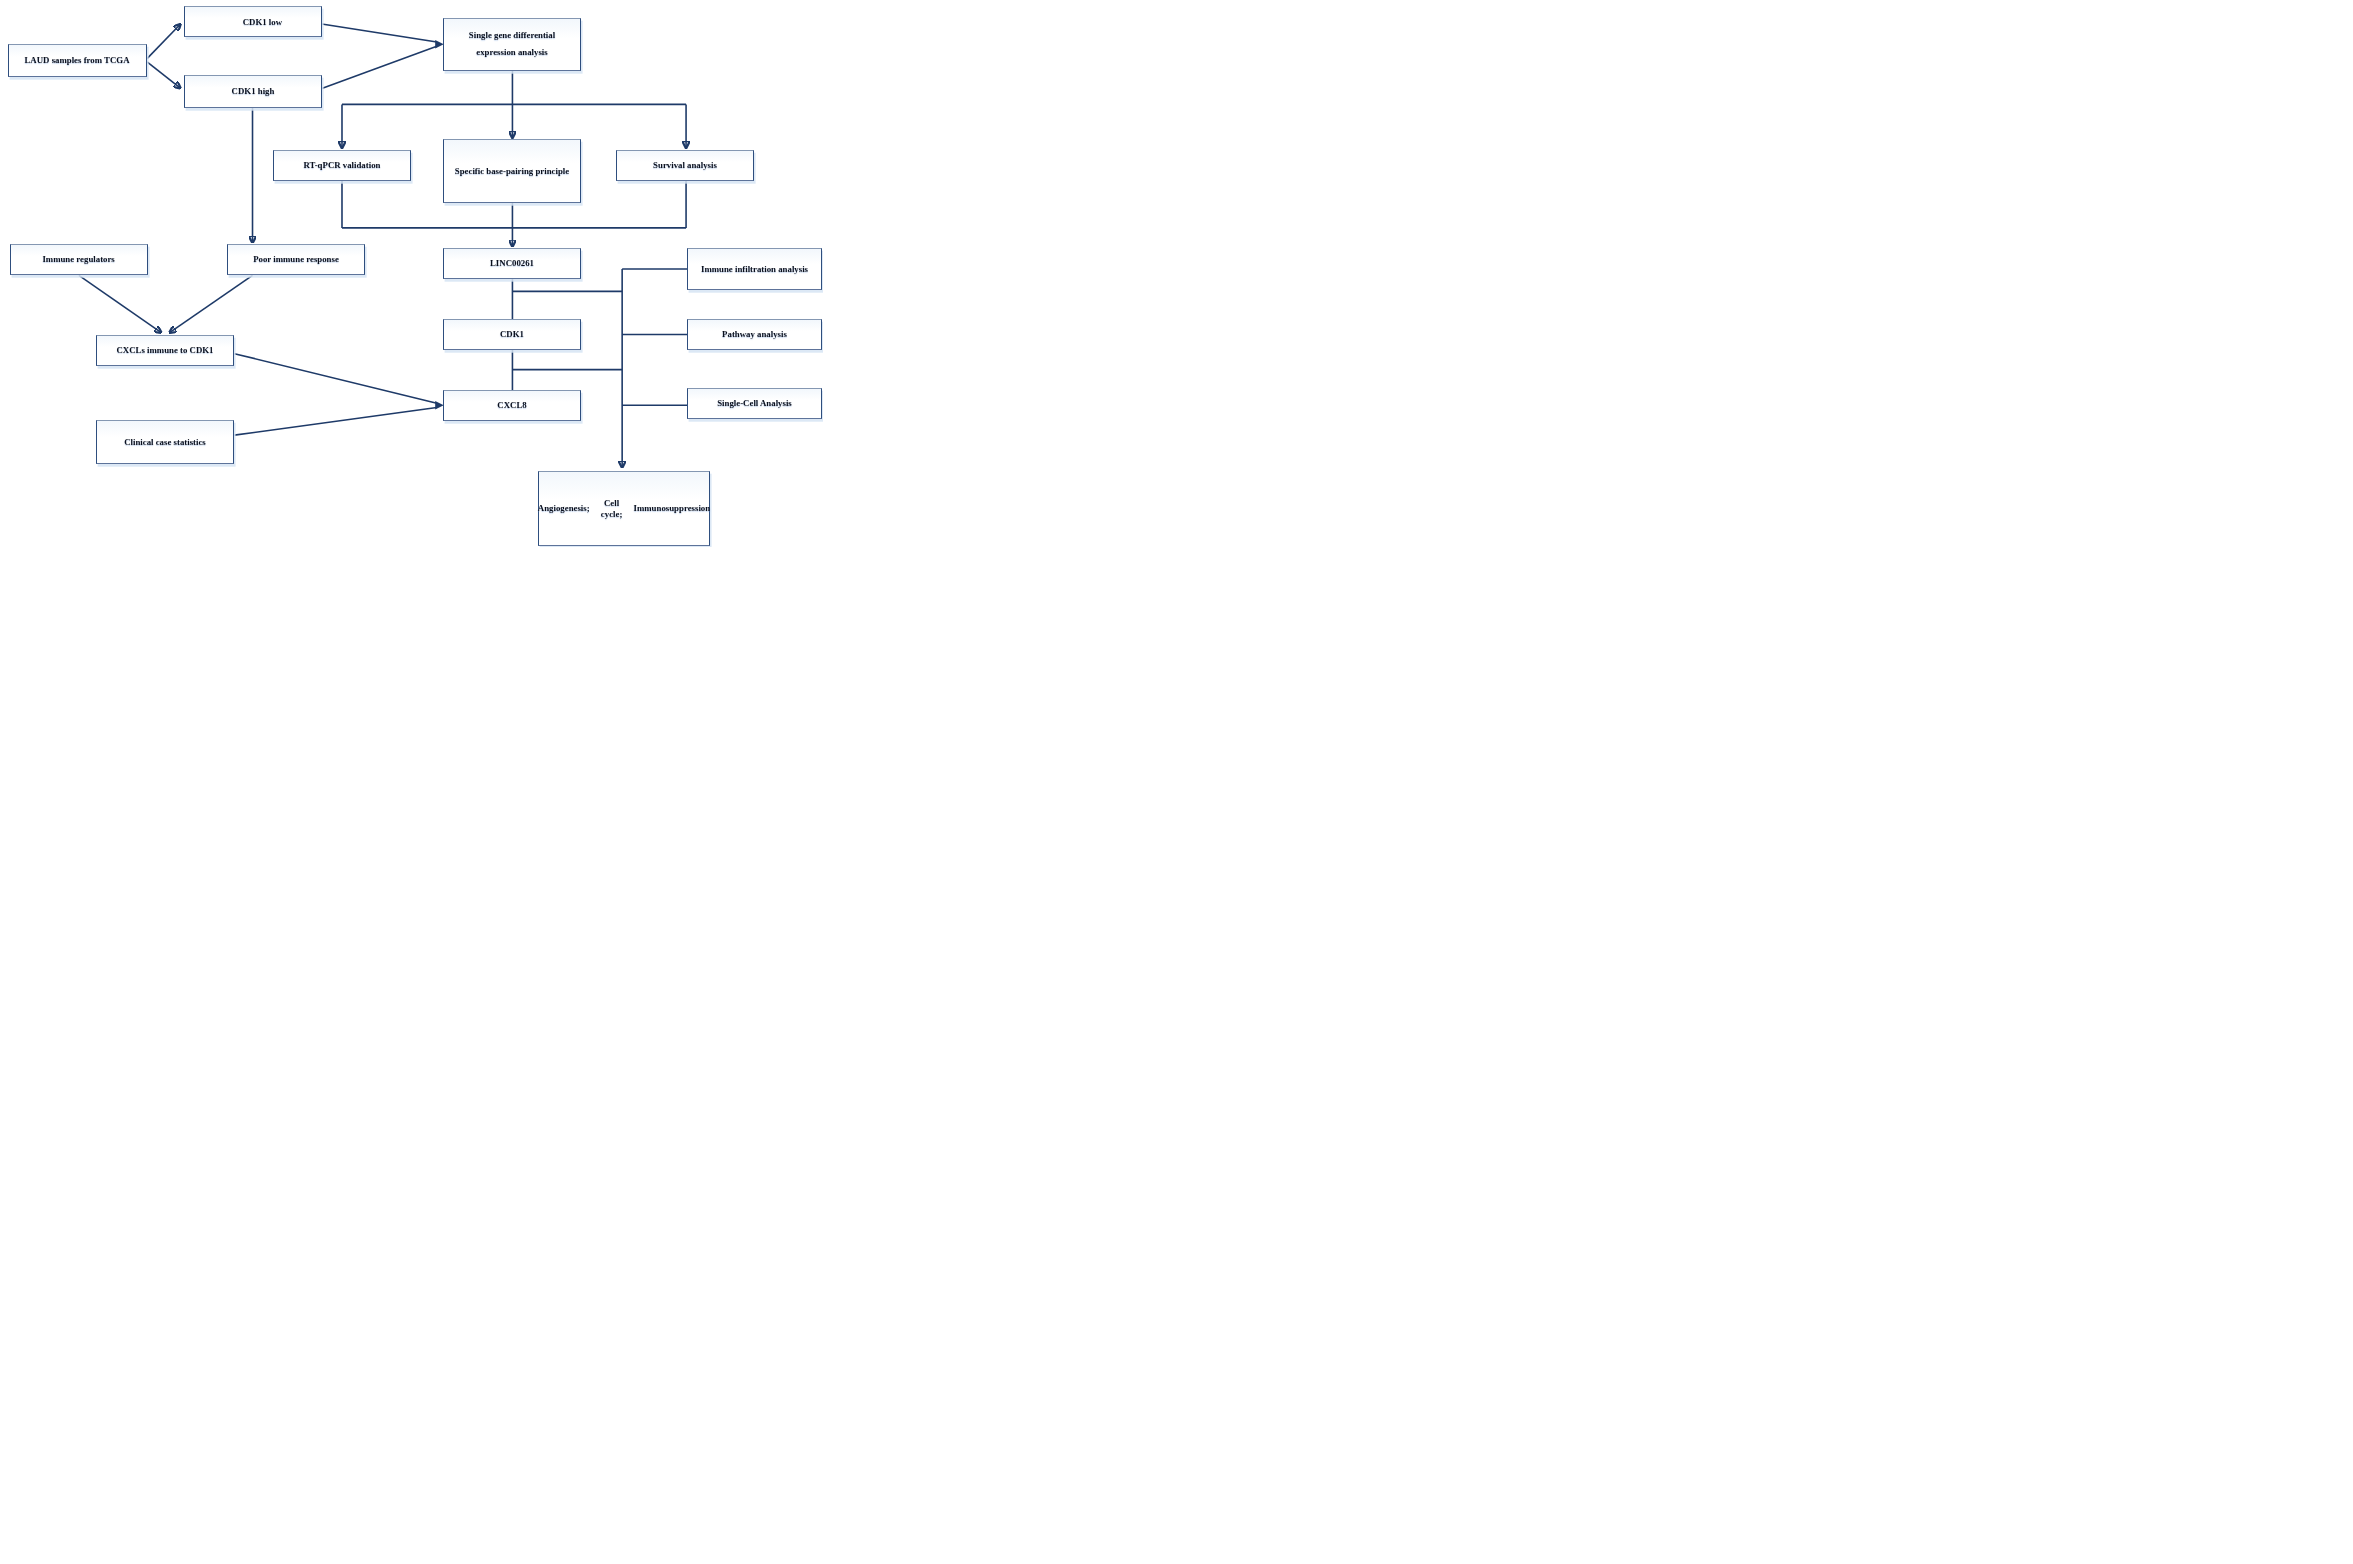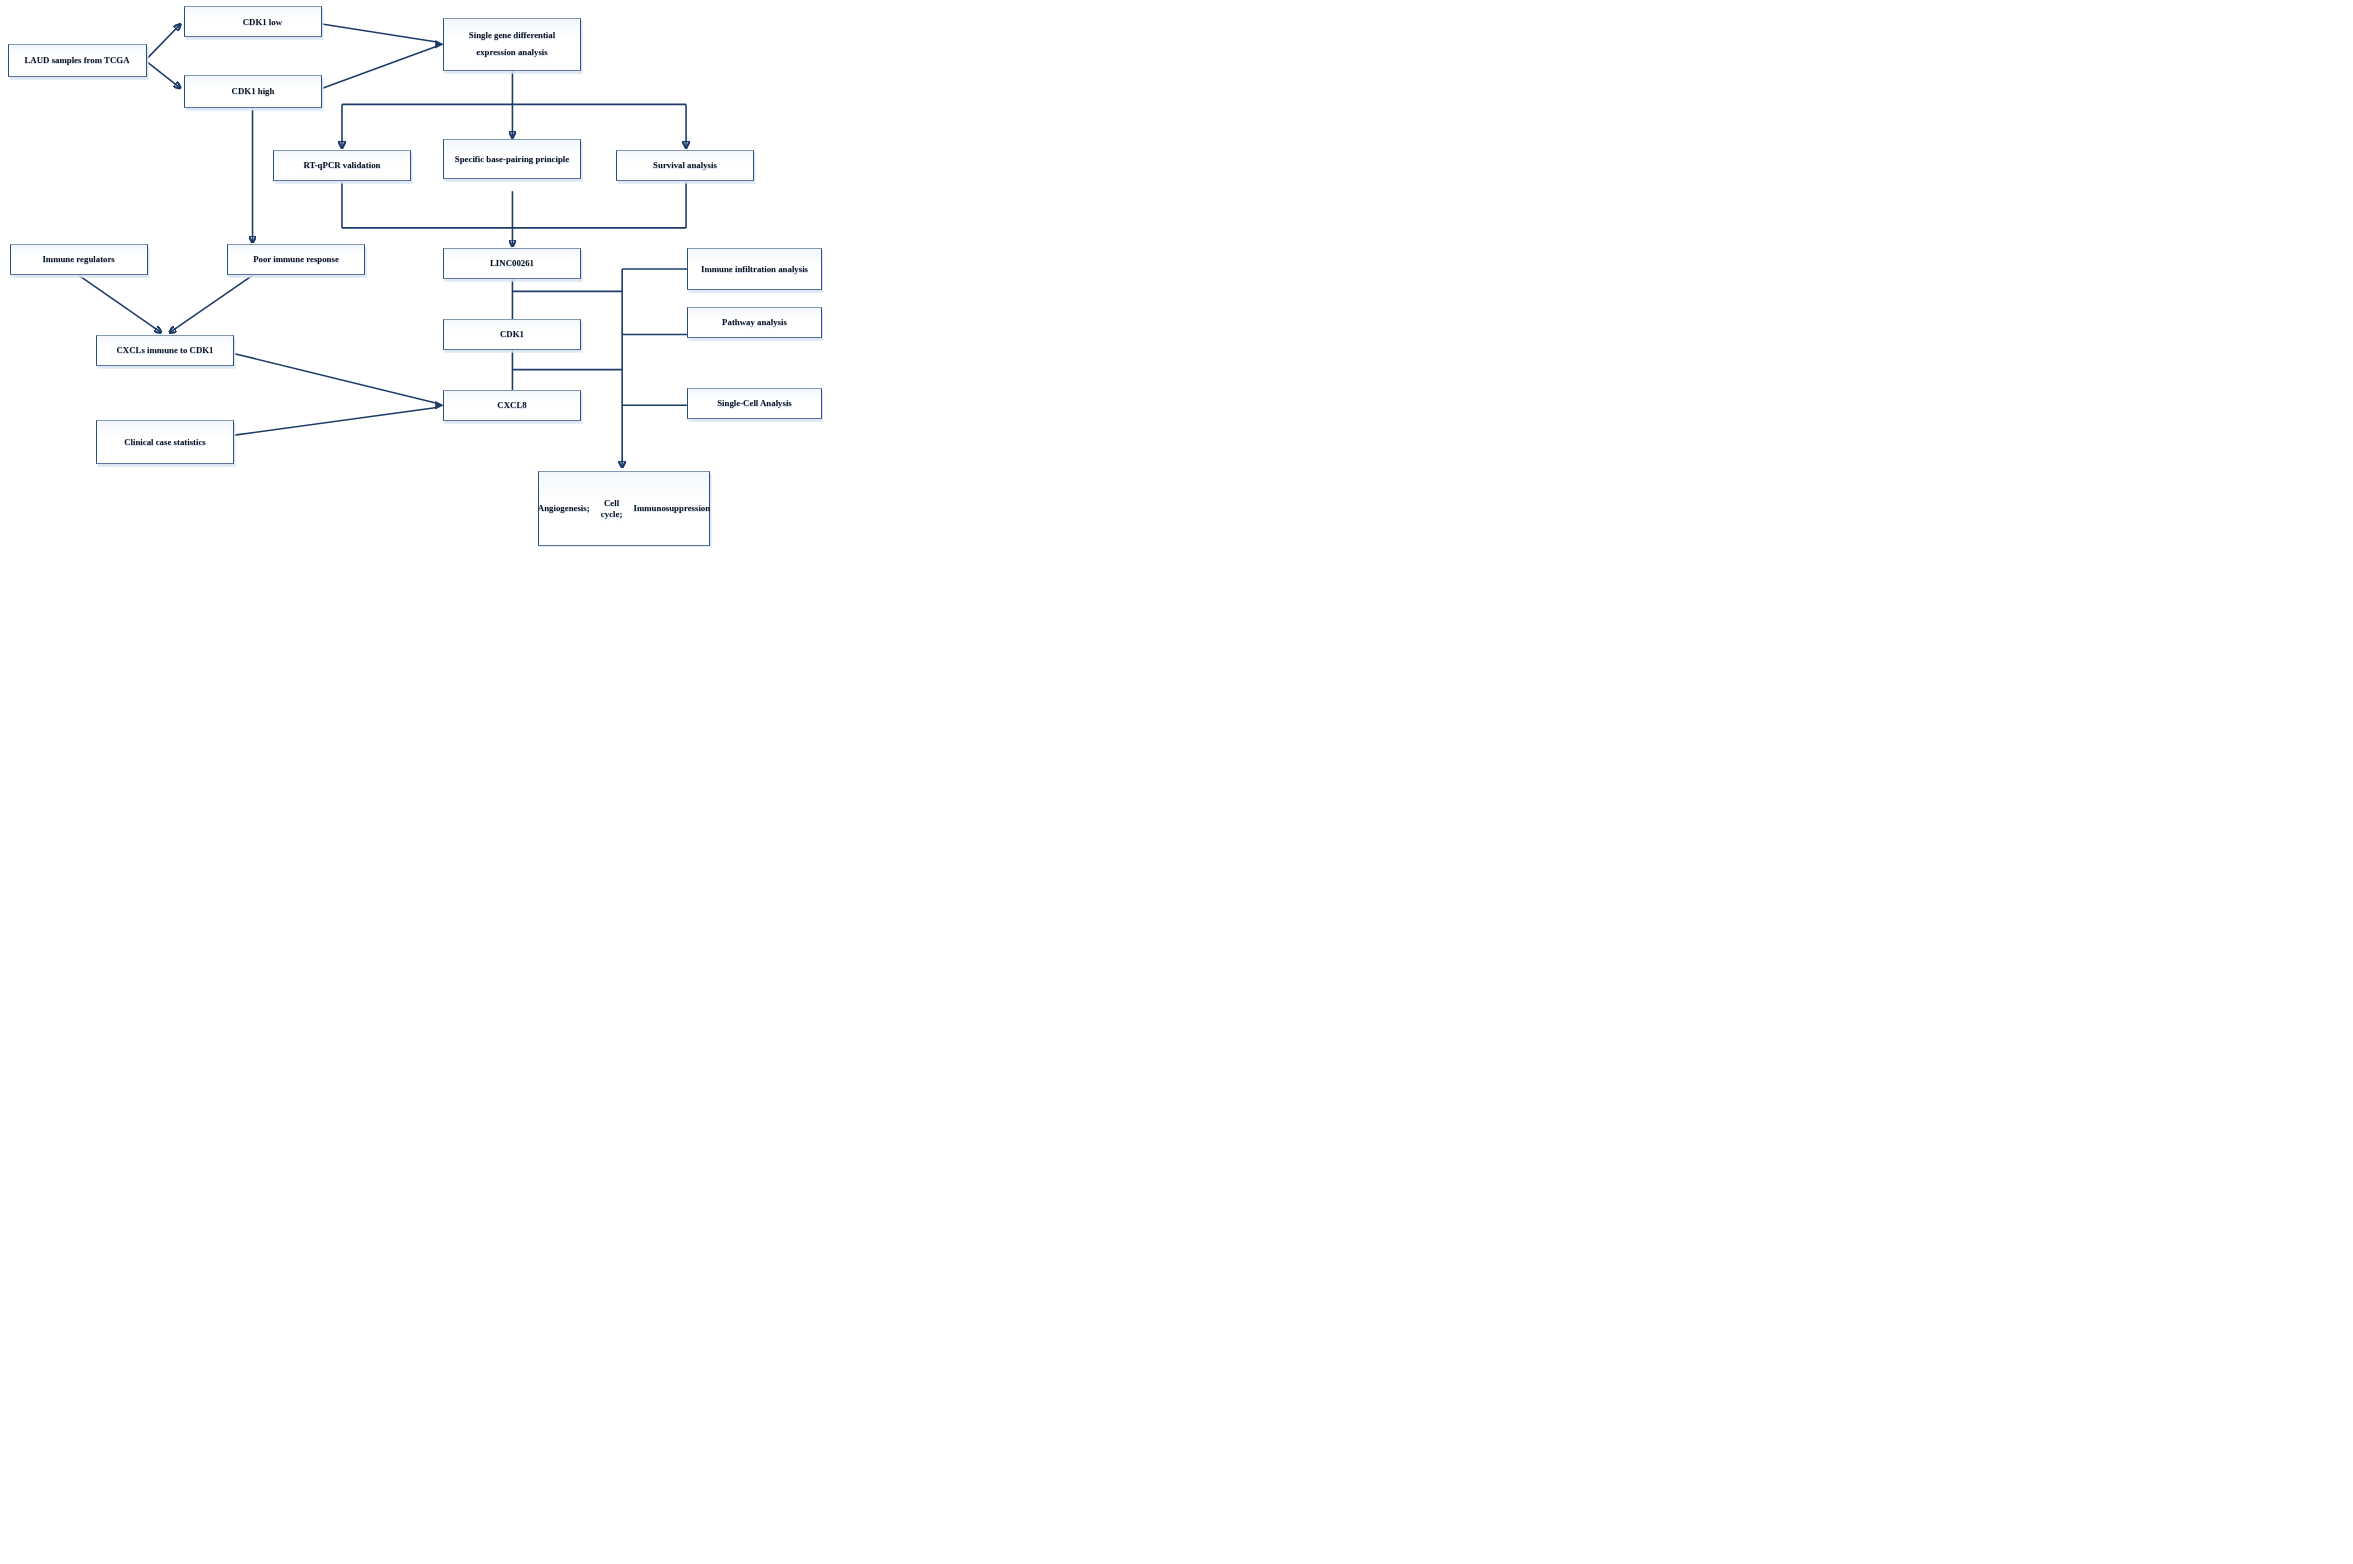--- a/index.html
+++ b/index.html
@@ -31,31 +31,31 @@
     padding:2.1px 5.3px;
     text-shadow:0 1.1px 1.1px rgba(110,150,210,0.45);
   }
   .node.multiline{line-height:1.9;}
   
   #n-laud{left:7.5px;top:44px;width:139px;height:33px;}
   #n-cdk1-low{left:184px;top:6.4px;width:138px;height:31px;padding-left:24px;}
   #n-cdk1-high{left:184px;top:75px;width:138px;height:33px;}
   #n-single-gene{left:443px;top:17.6px;width:138px;height:53px;}
   #n-rt-qpcr{left:273px;top:150px;width:138px;height:31px;}
-  #n-base-pairing{left:443px;top:139px;width:138px;height:40px;}
+  #n-base-pairing{left:443px;top:139px;width:138px;height:64px;}
   #n-survival{left:616px;top:150px;width:138px;height:31px;}
   #n-linc00261{left:443px;top:248px;width:138px;height:31px;}
   #n-cdk1{left:443px;top:319px;width:138px;height:31px;}
   #n-cxcl8{left:443px;top:390px;width:138px;height:31px;}
   #n-immune-regulators{left:9.6px;top:244px;width:138px;height:31px;}
   #n-poor-immune{left:184px;top:244px;width:138px;height:31px;margin-left:43px;}
   #n-cxcls-cdk1{left:96px;top:335px;width:138px;height:31px;}
   #n-clinical{left:96px;top:420px;width:138px;height:44px;}
   #n-immune-infiltration{left:687px;top:248px;width:135px;height:42px;}
-  #n-pathway{left:687px;top:307px;width:135px;height:31px;}
+  #n-pathway{left:687px;top:319px;width:135px;height:31px;}
   #n-single-cell{left:687px;top:388px;width:135px;height:31px;}
   #n-outcomes{left:538px;top:471px;width:172px;height:75px;
     flex-direction:row;justify-content:center;gap:11.2px;line-height:1.2;}
   #n-outcomes span{display:block;}
 </style>
 </head>
 <body>
 
 <div id="canvas">
 

